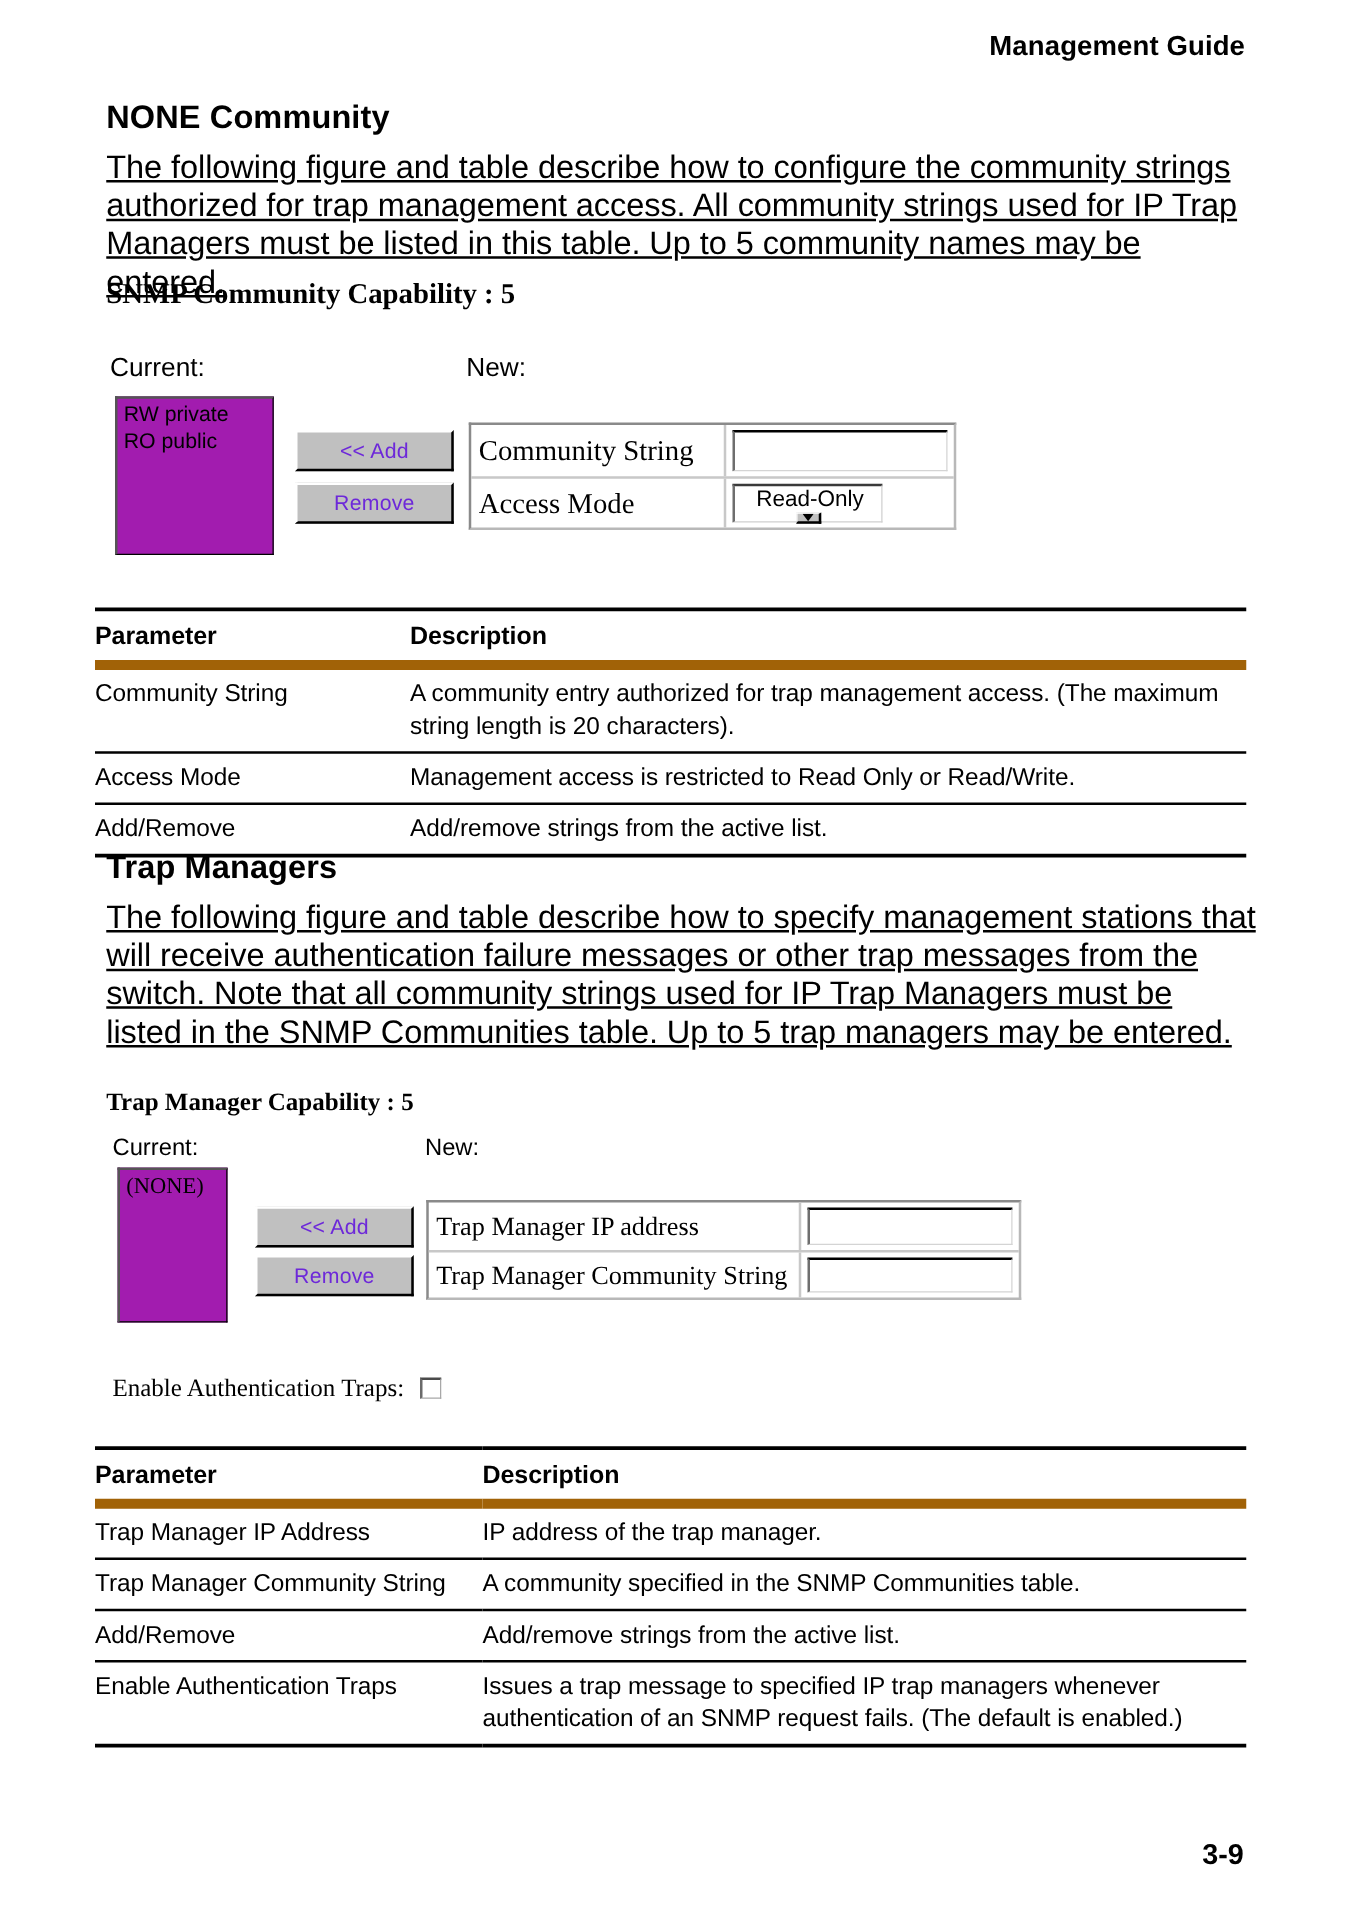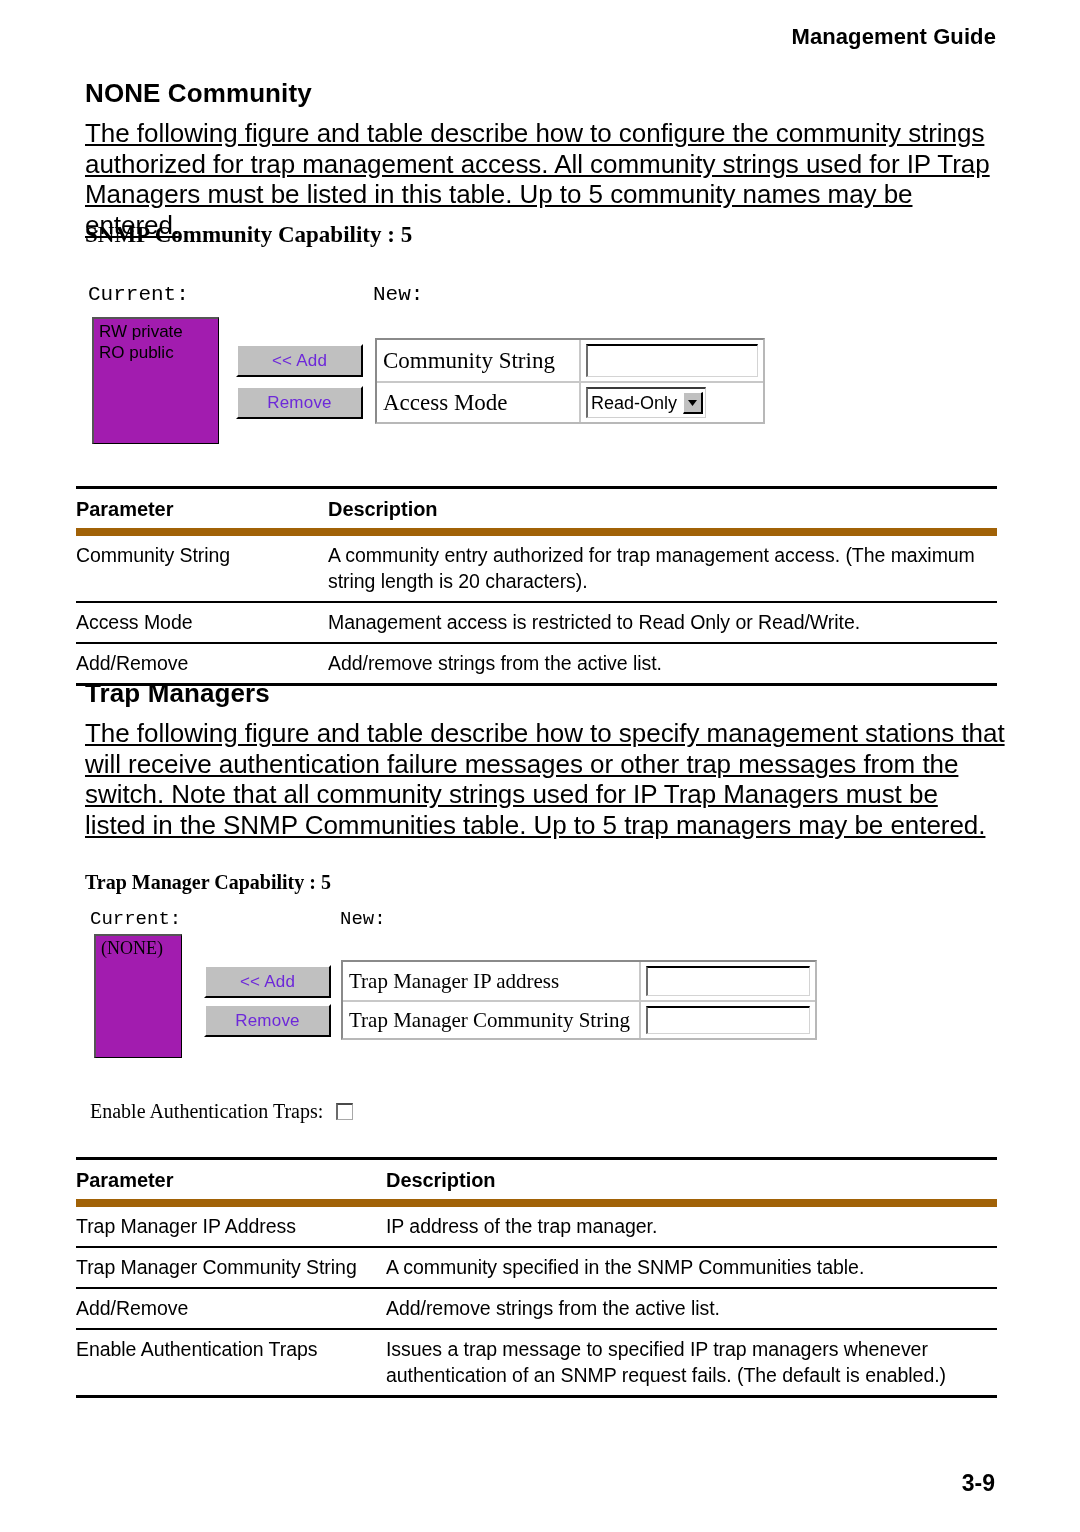--- a/index.html
+++ b/index.html
@@ -56,21 +56,21 @@
   }
   .cap-title {
     font-family: "Liberation Serif", serif;
     font-weight: bold;
     font-size: 23px;
     white-space: nowrap;
   }
   .cap-title.small { font-size: 20px; margin-top: 20px; }
 
   .lbl-current, .lbl-new {
-    font-family: Liberation Mono, monospace;
+    font-family: Liberation Sans, sans-serif;
     font-size: 21px;
     white-space: nowrap;
   }
   .lbl-current.small, .lbl-new.small { font-size: 19px; }
 
   
   .listbox {
     position: absolute;
     background: #a21caf;
     border: 1px solid #000;
@@ -155,20 +155,21 @@
   .selectbox {
     display: flex;
     align-items: center;
     background: #ffffff;
     border: 1px solid #d0d0d0;
     border-top: 2px solid #3a3a3a;
     border-left: 2px solid #6e6e6e;
     box-sizing: border-box;
     padding: 0 0 0 3px;
     height: 100%;
+    flex-direction: column;
   }
   .selectbox .seltext {
     font-family: "Liberation Sans", sans-serif;
     font-size: 18px;
     white-space: nowrap;
     flex: 1;
   }
   .selectbox .arrowbtn {
     width: 20px;
     height: 22px;

